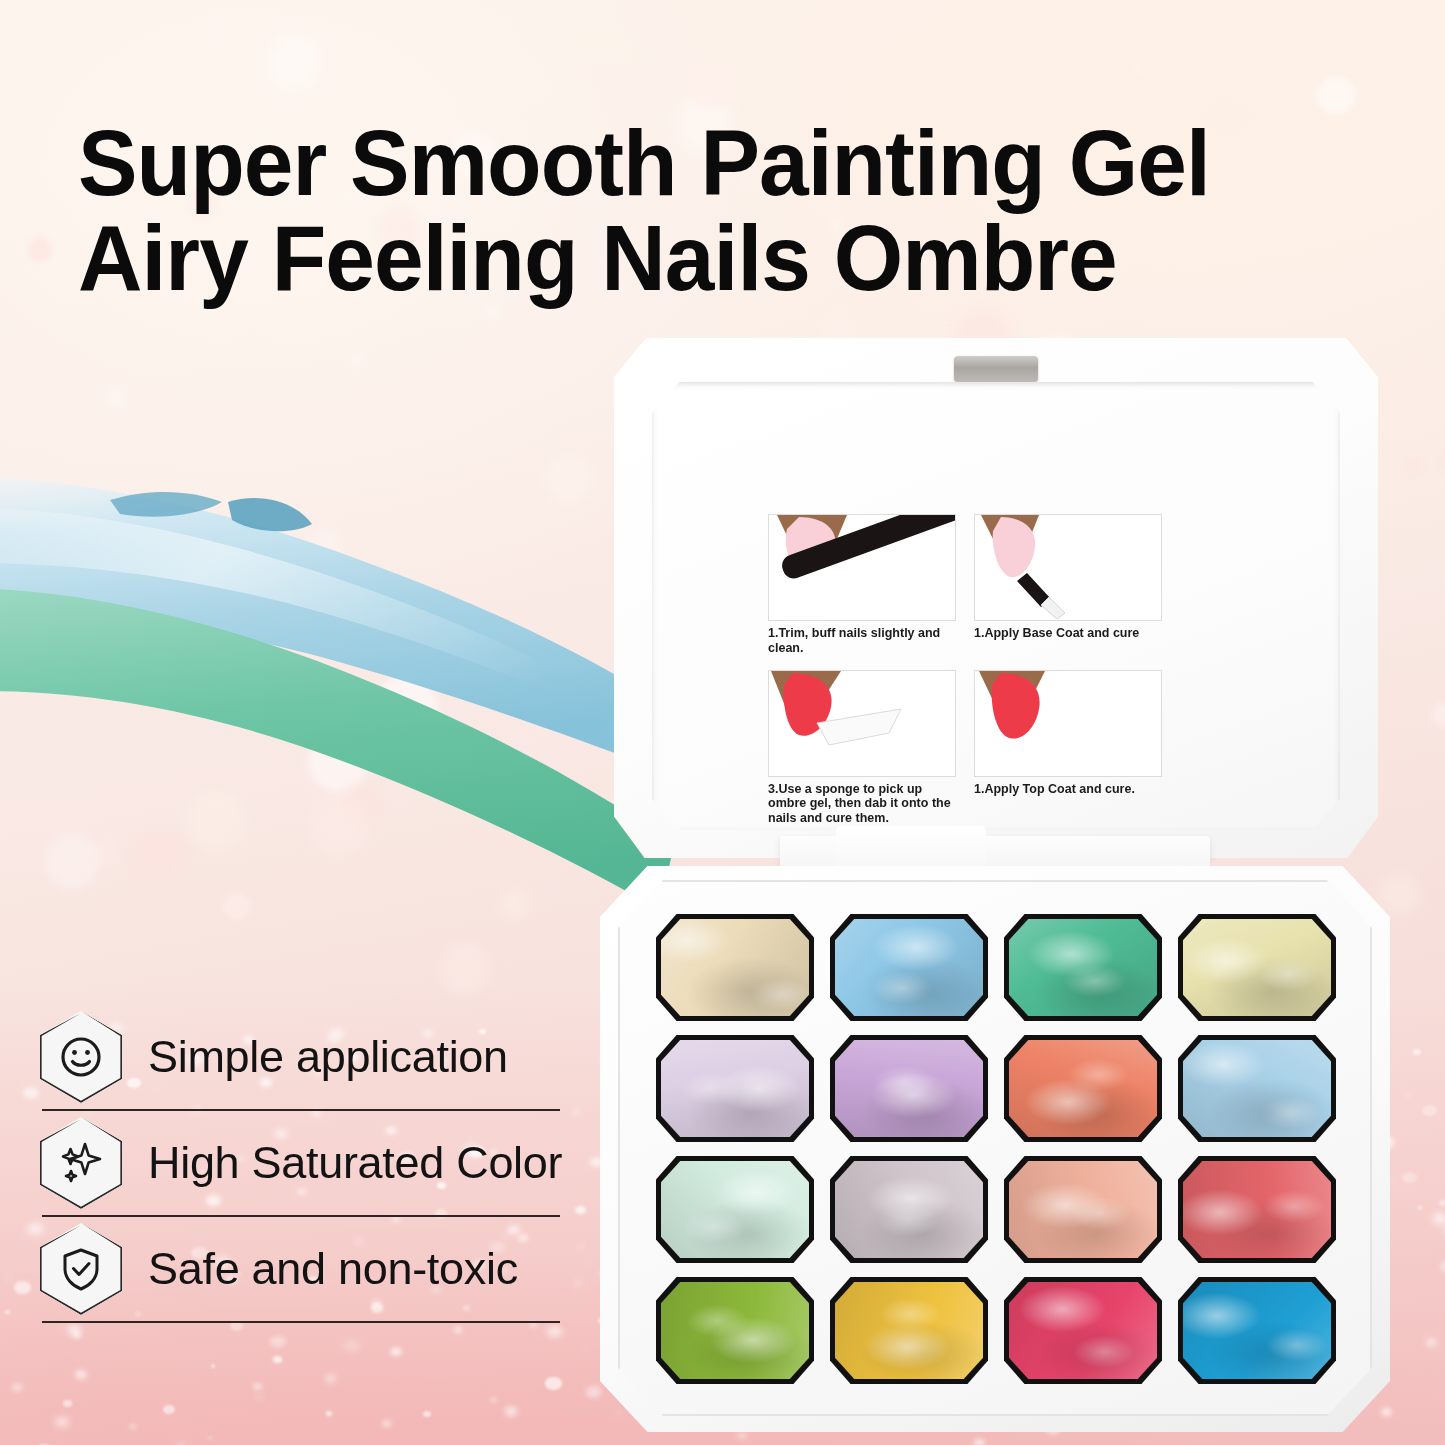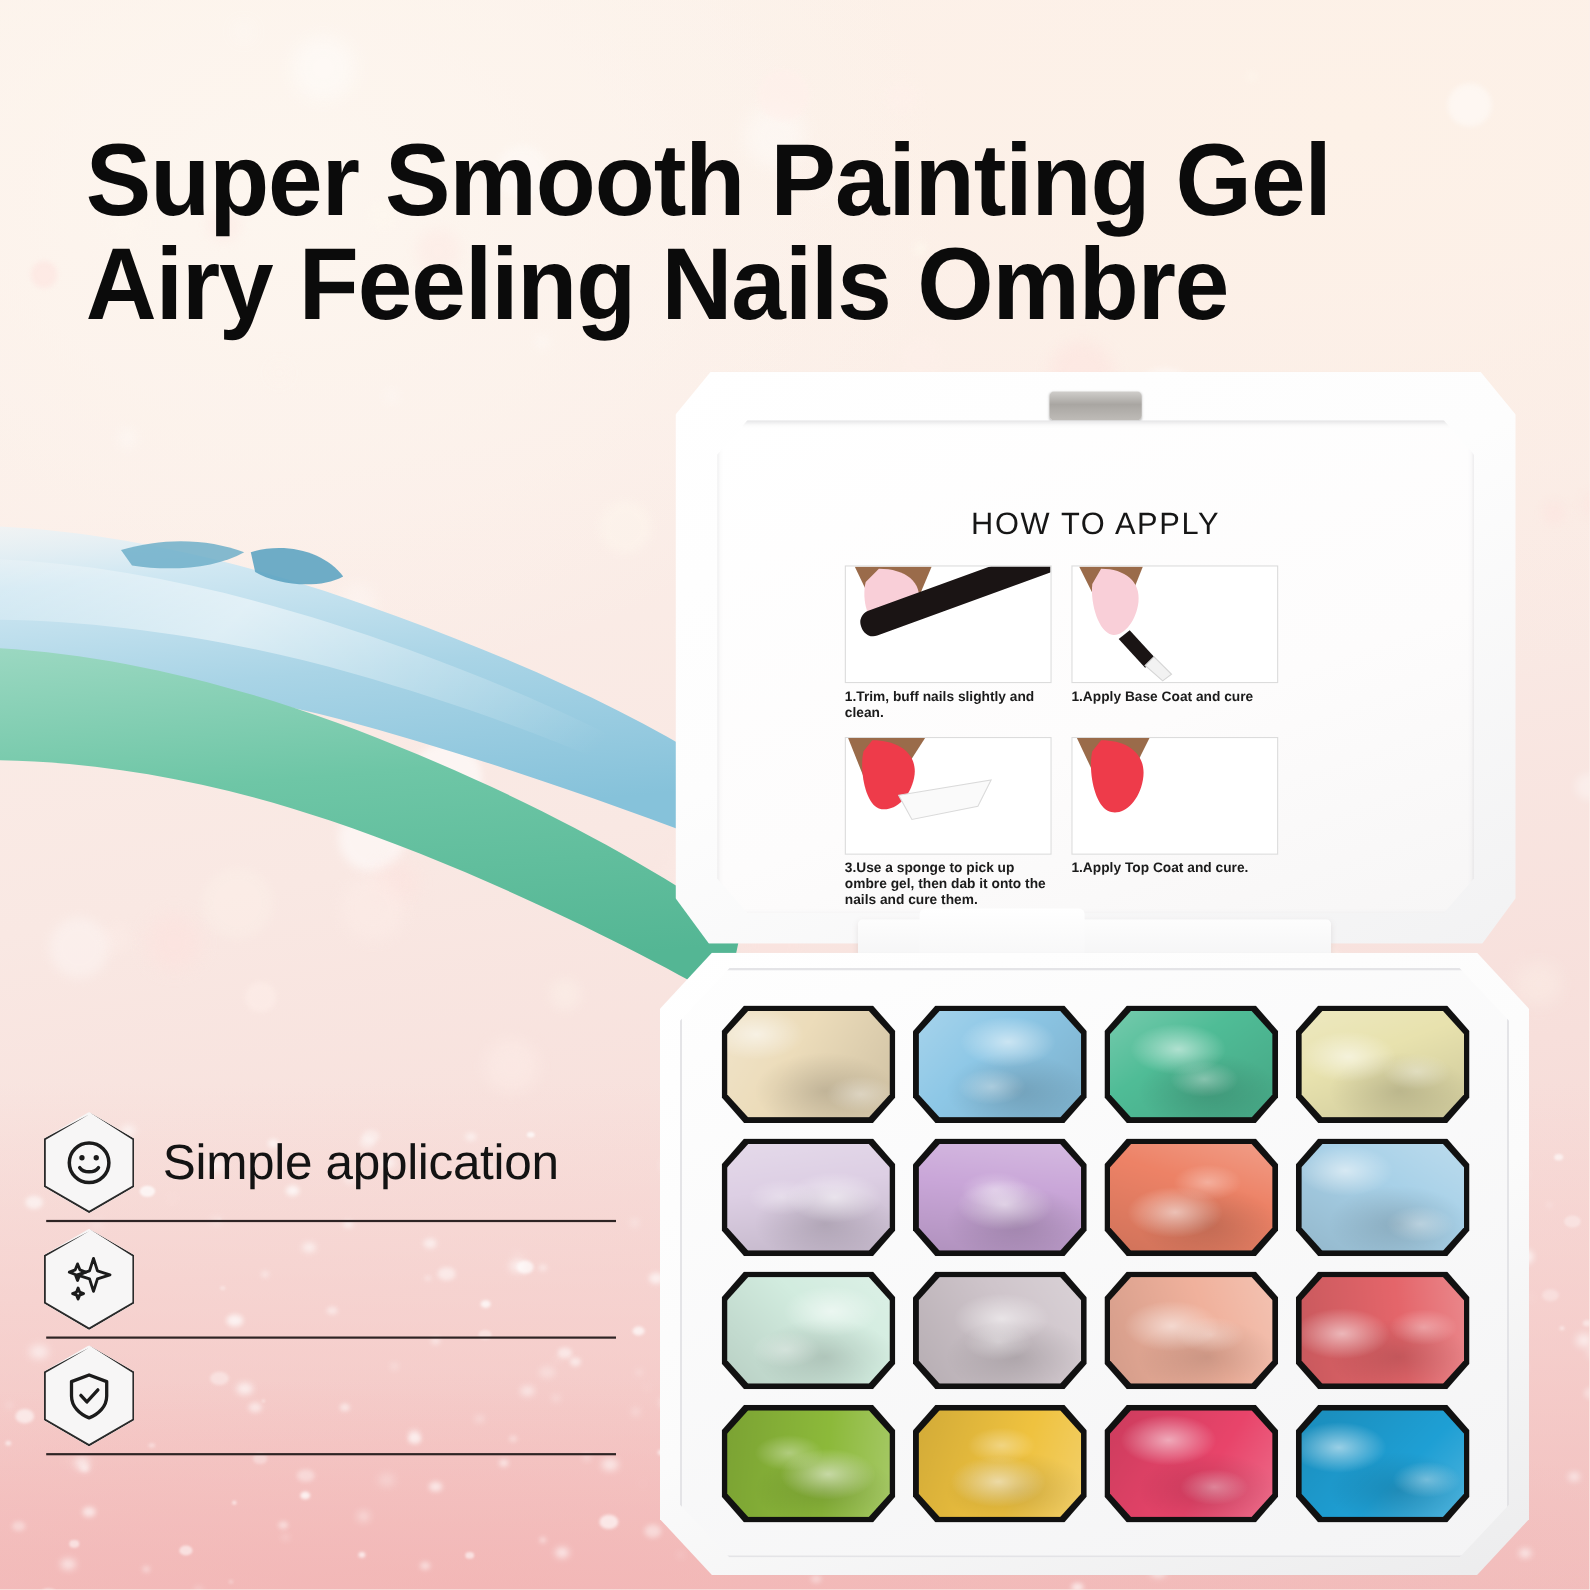--- a/index.html
+++ b/index.html
@@ -524,21 +524,20 @@
       <path d="M150,60 C190,48 230,50 262,62 C238,76 196,80 160,74 Z" fill="#6fafc9" opacity=".85"></path>
       <path d="M268,62 C300,52 336,62 352,84 C330,96 292,92 272,80 Z" fill="#5ea4c2" opacity=".9"></path>
     </svg>
   </div>
 
   <div class="case">
 
     <div class="lid">
       <div class="clasp"></div>
       <div class="lid-inner">
-        <div class="how-title">HOW TO APPLY</div>
         <div class="steps" id="steps-host">
             <div class="steps-row">
               <div class="step">
                 <div class="step-img"><svg viewBox="0 0 186 105">
         <path d="M8,0 L78,0 L62,38 L30,46 Z" fill="#9a6b4a"></path>
         <path d="M30,2 C54,2 70,14 66,34 C62,52 44,60 32,56 C20,52 14,30 18,14 Z" fill="#f9cfd8"></path>
         <rect x="10" y="44" width="190" height="24" rx="11" transform="rotate(-20 10 44)" fill="#1a1414"></rect>
       </svg></div>
                 <div class="step-cap">1.Trim, buff nails slightly and clean.</div>
               </div>
@@ -681,28 +680,30 @@
       <div class="feature">
         <div class="hexwrap">
           <span style="position: relative; z-index: 2; display: flex;">
             <svg width="50" height="50" viewBox="0 0 50 50" fill="none" stroke="#1b1b1b" stroke-width="2.6" stroke-linejoin="round">
          <path d="M29 6 L32.6 17.4 L44 21 L32.6 24.6 L29 36 L25.4 24.6 L14 21 L25.4 17.4 Z"></path>
          <path d="M14.5 11 L16.6 16.4 L22 18.5 L16.6 20.6 L14.5 26 L12.4 20.6 L7 18.5 L12.4 16.4 Z"></path>
          <path d="M15 33 L16.4 36.6 L20 38 L16.4 39.4 L15 43 L13.6 39.4 L10 38 L13.6 36.6 Z"></path>
        </svg>
           </span>
         </div>
+        <div class="feature-label">High Saturated Color</div>
       </div>
       <div class="divider"></div>
       <div class="feature">
         <div class="hexwrap">
           <span style="position: relative; z-index: 2; display: flex;">
             <svg width="48" height="48" viewBox="0 0 48 48" fill="none" stroke="#1b1b1b" stroke-width="3" stroke-linecap="round" stroke-linejoin="round">
          <path d="M24 5 L40 11 V24 C40 33.5 32.8 40.5 24 44 C15.2 40.5 8 33.5 8 24 V11 Z"></path>
          <path d="M16.5 23.5 L22 29.5 L32 18.5"></path>
        </svg>
           </span>
         </div>
+        <div class="feature-label">Safe and non-toxic</div>
       </div>
       <div class="divider"></div>
     </div>
 
 </div>
 
 </body></html>

